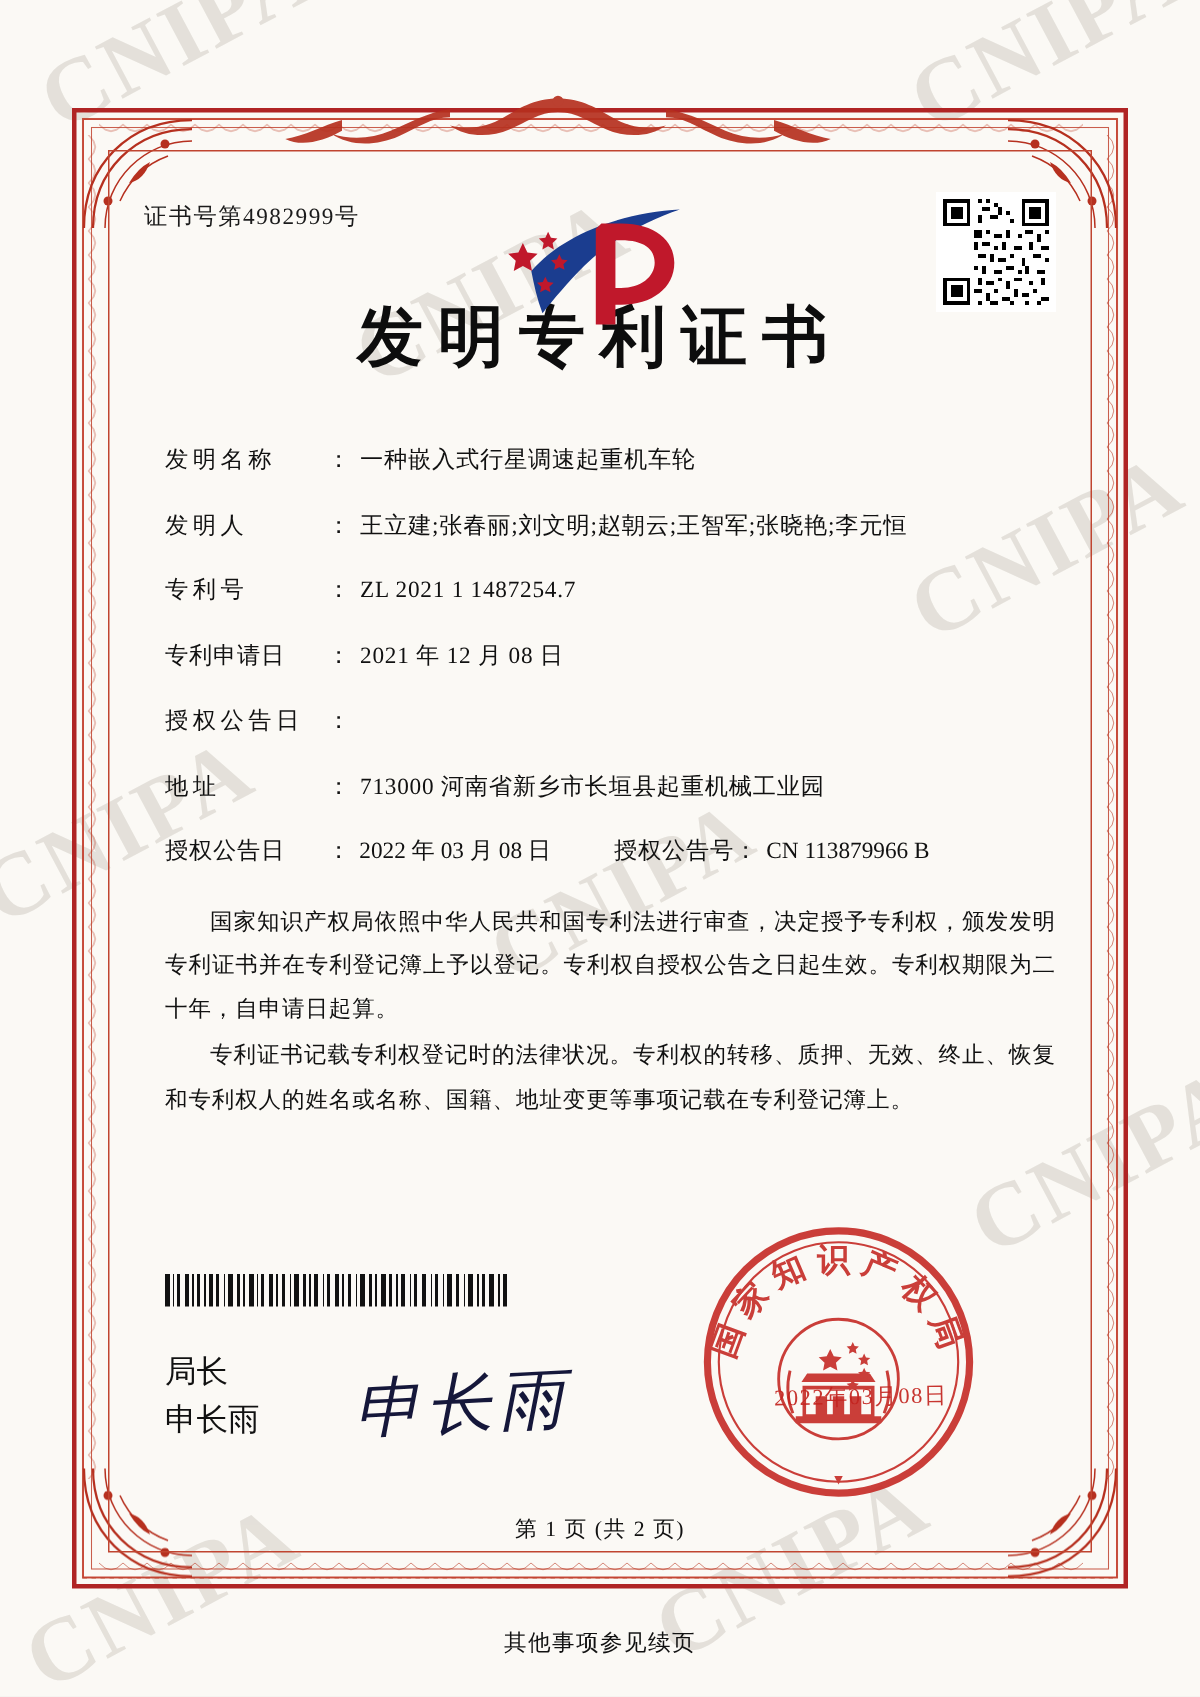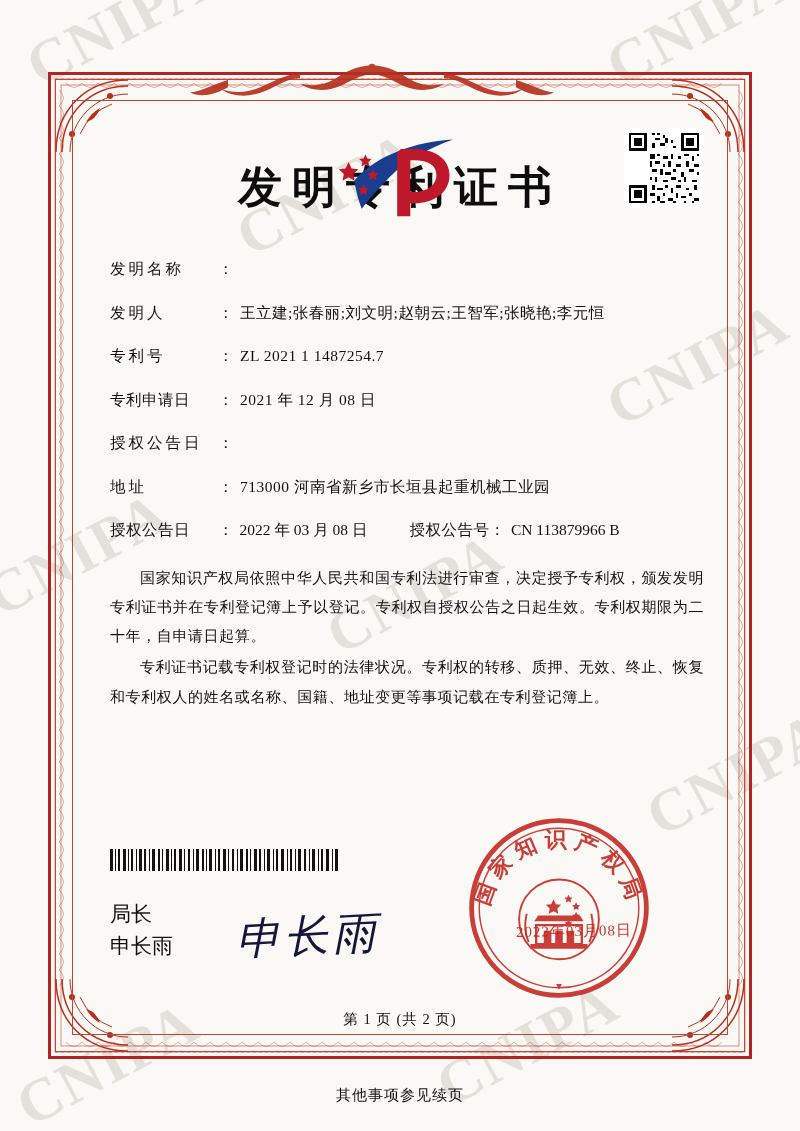--- a/index.html
+++ b/index.html
@@ -325,20 +325,21 @@
       <circle cx="22" cy="60" r="3"></circle>
       <circle cx="60" cy="22" r="3"></circle>
       <path d="M36 48 q6 -10 14 -14 q-4 12 -14 14 z"></path>
     </g>
   </svg>
 
   <div class="frame-inner"></div>
 
   <div class="content">
 
+    <div class="cert-no">证书号第4982999号</div>
 
     <svg class="logo" viewBox="0 0 170 92">
       <path d="M36 50 C60 22 104 8 142 6 C118 14 92 28 74 46 C62 58 52 70 44 80 C40 70 38 60 36 50 Z" fill="#1b3d8f"></path>
       <path d="M86 16 L100 16 C124 16 138 28 138 44 C138 62 122 74 100 74 L96 74 L96 62 L100 62 C114 62 124 54 124 44 C124 34 116 28 100 28 L96 28 L96 88 L82 88 L82 20 Z" fill="#c0182b"></path>
       <g fill="#c0182b">
         <path d="M30 30 l3.2 6.8 l7.3 .9 l-5.4 5 l1.4 7.2 l-6.5 -3.5 l-6.5 3.5 l1.4 -7.2 l-5.4 -5 l7.3 -.9 z"></path>
         <path d="M48 22 l2 4.2 l4.6 .6 l-3.4 3.2 l.9 4.5 l-4.1 -2.2 l-4.1 2.2 l.9 -4.5 l-3.4 -3.2 l4.6 -.6 z"></path>
         <path d="M56 38 l1.8 3.8 l4.1 .5 l-3 2.8 l.8 4 l-3.7 -1.9 l-3.7 1.9 l.8 -4 l-3 -2.8 l4.1 -.5 z"></path>
         <path d="M46 54 l1.8 3.8 l4.1 .5 l-3 2.8 l.8 4 l-3.7 -1.9 l-3.7 1.9 l.8 -4 l-3 -2.8 l4.1 -.5 z"></path>
       </g>
@@ -417,20 +418,21 @@
       </g>
     </svg>
 
     <div class="title">发明专利证书</div>
 
     <div class="fields">
 
       <div class="field">
         <span class="f-label">发明名称</span>
         <span class="f-colon">：</span>
+        <span class="f-value">一种嵌入式行星调速起重机车轮</span>
       </div>
 
       <div class="field">
         <span class="f-label">发明人</span>
         <span class="f-colon">：</span>
         <span class="f-value">王立建;张春丽;刘文明;赵朝云;王智军;张晓艳;李元恒</span>
       </div>
 
       <div class="field">
         <span class="f-label">专利号</span>

